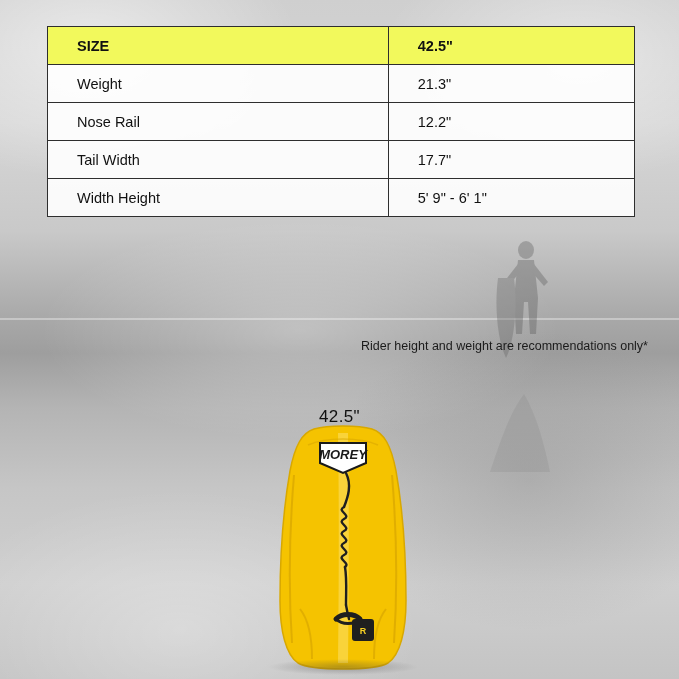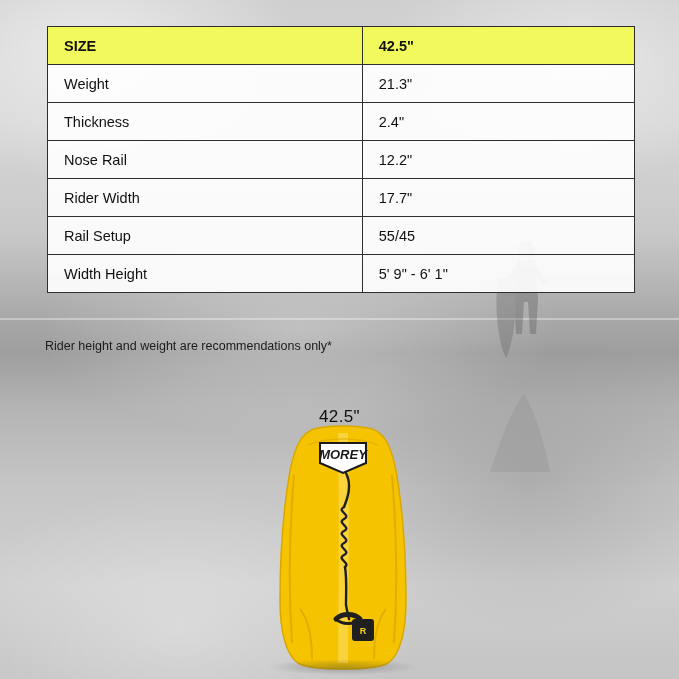--- a/index.html
+++ b/index.html
@@ -68,38 +68,39 @@
   }
   table.spec {
     border-collapse: collapse;
     width: 100%;
     background: rgba(255,255,255,0.72);
     table-layout: fixed;
   }
   table.spec td {
     border: 1px solid #2e2e2e;
     height: 37px;
-    padding: 0 16px;
+    padding: 0 29px;
     font-size: 14.5px;
     color: #111;
     vertical-align: middle;
     white-space: nowrap;
     overflow: hidden;
     background: rgba(255,255,255,0.66);
   }
   table.spec td.c1 { width: 48%; }
   table.spec tr.header td {
     background: #f2f95c;
     font-weight: bold;
   }
   .note {
     position: absolute;
-    left: 45px;
+    left: 39px;
     top: 337px;
     width: 609px;
+    text-align: right;
     font-size: 12.5px;
     line-height: 18px;
     color: #1b1b1b;
   }
 
   
   .board-label {
     position: absolute;
     left: 0;
     right: 0;
@@ -169,34 +170,26 @@
       <tbody>
         <tr class="header">
           <td class="c1">SIZE</td>
           <td>42.5"</td>
         </tr>
         <tr>
           <td class="c1">Weight</td>
           <td>21.3"</td>
         </tr>
         <tr>
-          <td class="c1">Thickness</td>
-          <td>2.4"</td>
-        </tr>
-        <tr>
           <td class="c1">Nose Rail</td>
           <td>12.2"</td>
         </tr>
         <tr>
-          <td class="c1">Rider Width</td>
+          <td class="c1">Tail Width</td>
           <td>17.7"</td>
-        </tr>
-        <tr>
-          <td class="c1">Rail Setup</td>
-          <td>55/45</td>
         </tr>
         <tr>
           <td class="c1">Width Height</td>
           <td>5' 9" - 6' 1"</td>
         </tr>
       </tbody>
     </table>
   </div>
 
   <div class="note">

